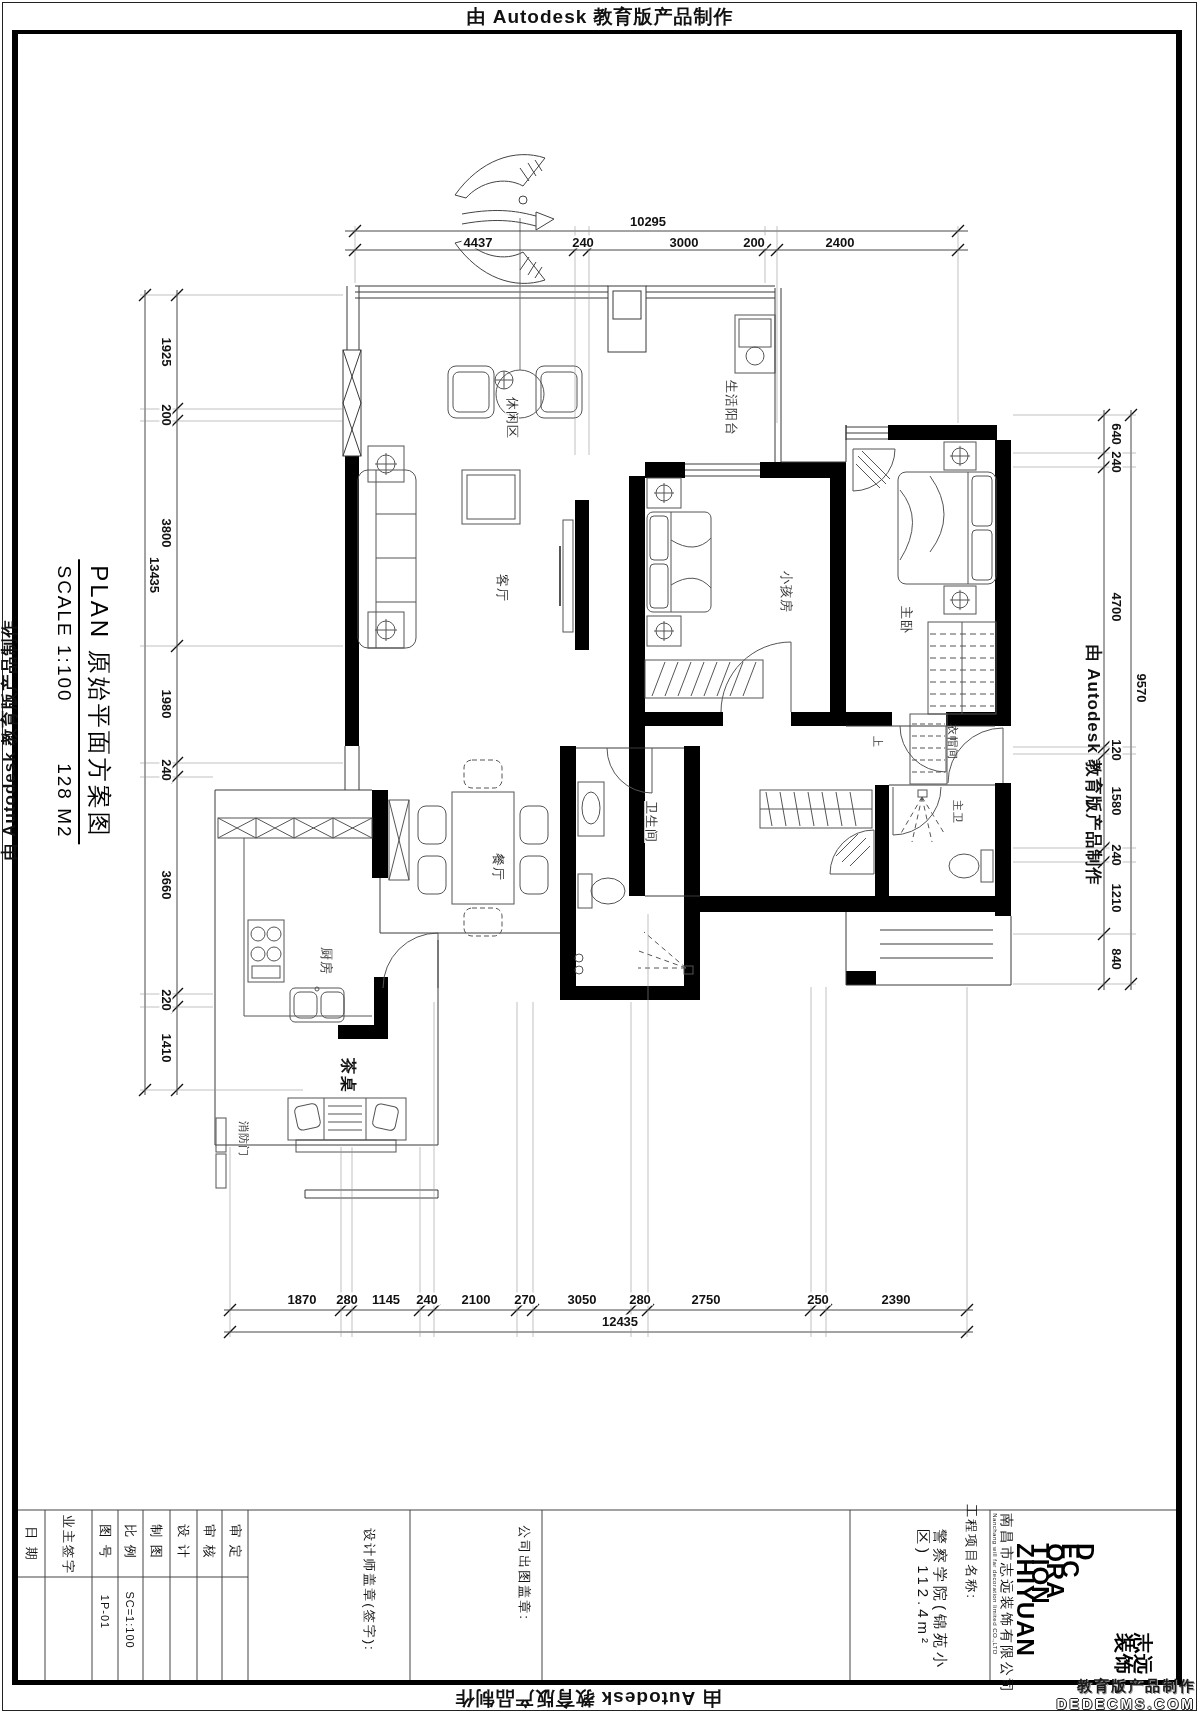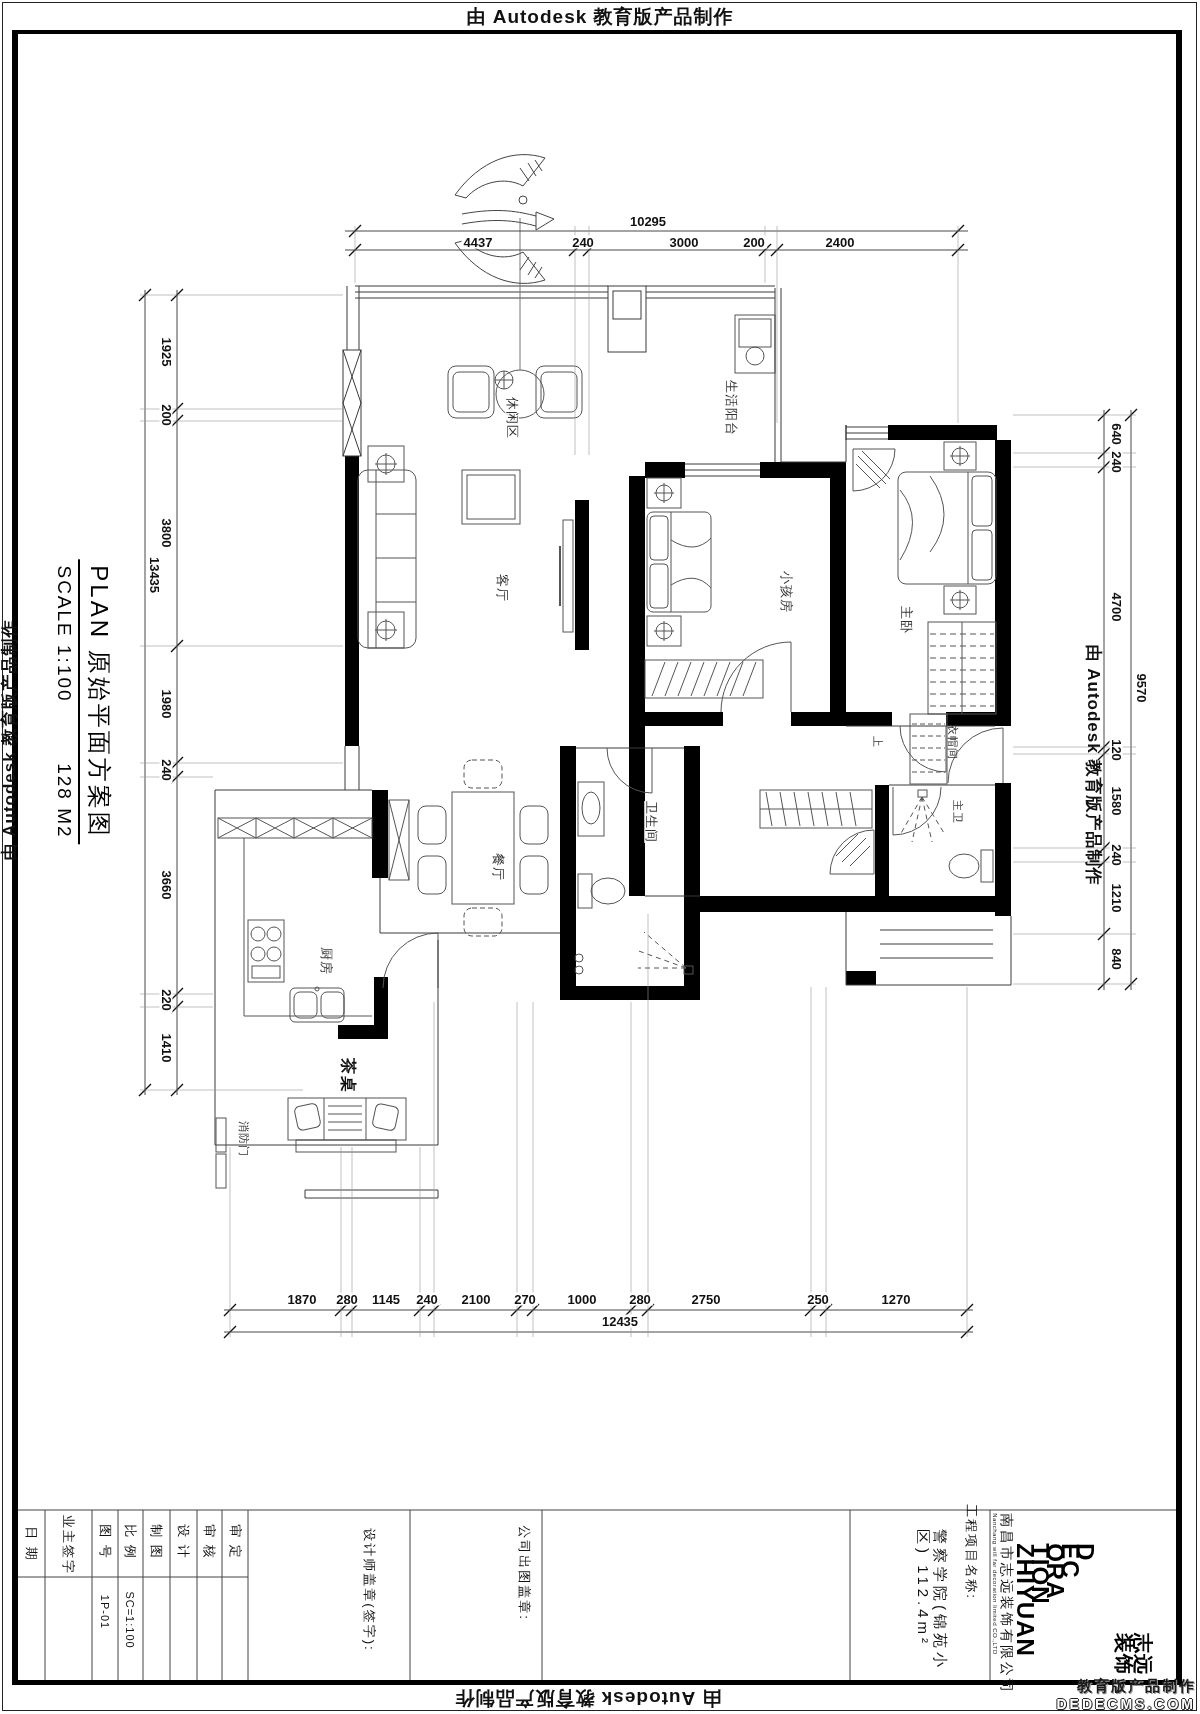--- a/index.html
+++ b/index.html
@@ -326,25 +326,25 @@
   <div class="vt dim" style="left:1116px;top:898px;">1210</div>
   <div class="vt dim" style="left:1116px;top:959px;">840</div>
 
   <div class="ht dim" style="left:620px;top:1321px;">12435</div>
   <div class="ht dim" style="left:302px;top:1299px;">1870</div>
   <div class="ht dim" style="left:347px;top:1299px;">280</div>
   <div class="ht dim" style="left:386px;top:1299px;">1145</div>
   <div class="ht dim" style="left:427px;top:1299px;">240</div>
   <div class="ht dim" style="left:476px;top:1299px;">2100</div>
   <div class="ht dim" style="left:525px;top:1299px;">270</div>
-  <div class="ht dim" style="left:582px;top:1299px;">1000</div>
+  <div class="ht dim" style="left:582px;top:1299px;">3050</div>
   <div class="ht dim" style="left:640px;top:1299px;">280</div>
   <div class="ht dim" style="left:706px;top:1299px;">2750</div>
   <div class="ht dim" style="left:818px;top:1299px;">250</div>
-  <div class="ht dim" style="left:896px;top:1299px;">1270</div>
+  <div class="ht dim" style="left:896px;top:1299px;">2390</div>
 
   <div class="vt rm" style="left:512px;top:418px;">休闲区</div>
   <div class="vt rm" style="left:731px;top:408px;">生活阳台</div>
   <div class="vt rm" style="left:502px;top:588px;">客厅</div>
   <div class="vt rm" style="left:786px;top:592px;">小孩房</div>
   <div class="vt rm" style="left:906px;top:620px;">主卧</div>
   <div class="vt rm-sm" style="left:953px;top:742px;">衣帽间</div>
   <div class="vt rm-sm" style="left:958px;top:812px;">主卫</div>
   <div class="vt rm" style="left:651px;top:822px;">卫生间</div>
   <div class="vt rm" style="left:498px;top:867px;">餐厅</div>

